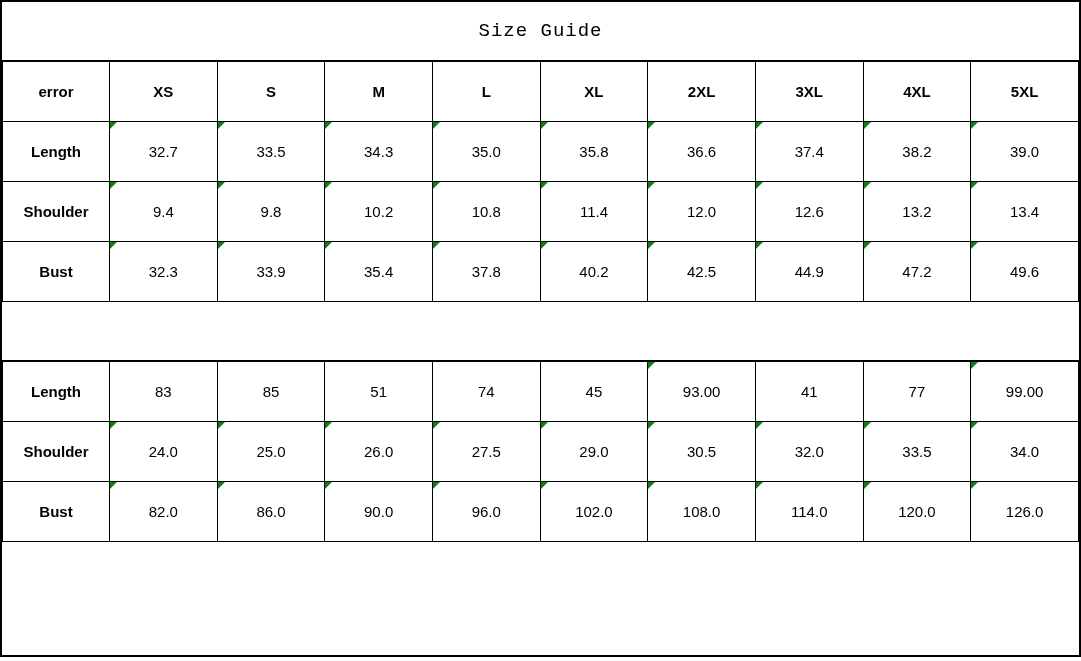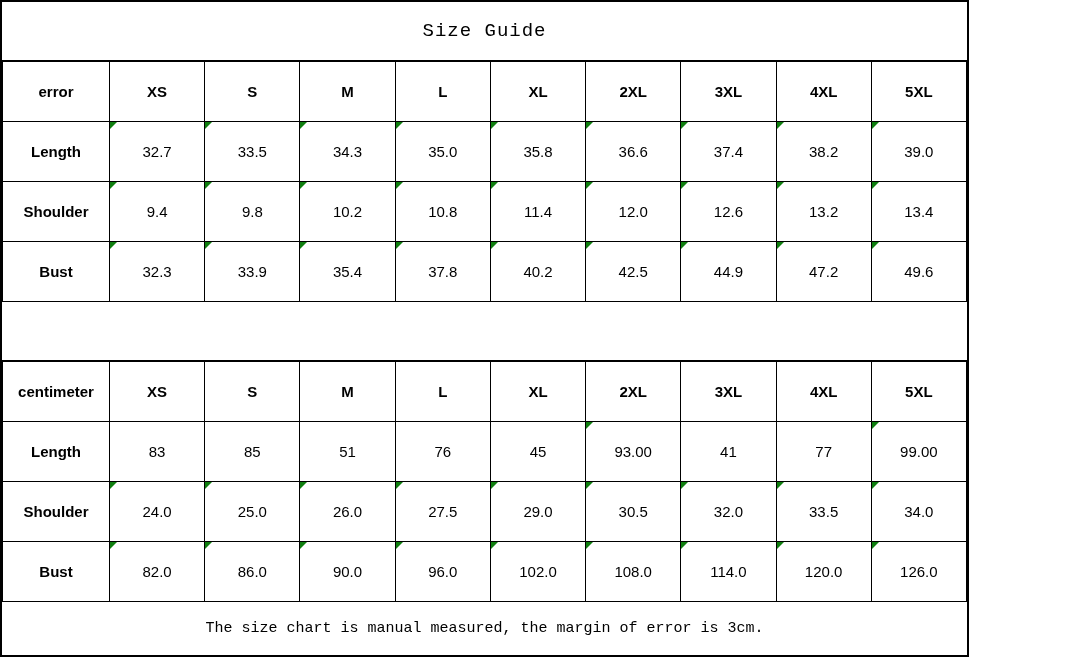--- a/index.html
+++ b/index.html
@@ -5,21 +5,21 @@
   html, body {
     margin: 0;
     padding: 0;
     background: #ffffff;
   }
   body {
     font-family: "Liberation Sans", sans-serif;
     color: #000000;
   }
   .sheet {
-    width: 969px;
+    width: 1081px;
     height: 657px;
     box-sizing: border-box;
     border: 2px solid #000000;
     background: #ffffff;
     display: flex;
     flex-direction: column;
   }
   .title-row {
     height: 58px;
     border-bottom: 1px solid #000000;
@@ -135,37 +135,25 @@
   </table>
 
   <div class="gap-row"></div>
 
   <table class="size-table">
     <colgroup>
         <col style="width:107px">
       </colgroup>
     <tbody>
         <tr>
-          <td class="head">centimeter</td>
-          <td class="head">XS</td>
-          <td class="head">S</td>
-          <td class="head">M</td>
-          <td class="head">L</td>
-          <td class="head">XL</td>
-          <td class="head">2XL</td>
-          <td class="head">3XL</td>
-          <td class="head">4XL</td>
-          <td class="head">5XL</td>
-        </tr>
-        <tr>
           <td class="head">Length</td>
           <td>83</td>
           <td>85</td>
           <td>51</td>
-          <td>76</td>
+          <td>74</td>
           <td>45</td>
           <td><span class="corner-marker"></span>93.00</td>
           <td>41</td>
           <td>77</td>
           <td><span class="corner-marker"></span>99.00</td>
         </tr>
         <tr>
           <td class="head">Shoulder</td>
           <td><span class="corner-marker"></span>24.0</td>
           <td><span class="corner-marker"></span>25.0</td>
@@ -185,15 +173,14 @@
           <td><span class="corner-marker"></span>96.0</td>
           <td><span class="corner-marker"></span>102.0</td>
           <td><span class="corner-marker"></span>108.0</td>
           <td><span class="corner-marker"></span>114.0</td>
           <td><span class="corner-marker"></span>120.0</td>
           <td><span class="corner-marker"></span>126.0</td>
         </tr>
       </tbody>
   </table>
 
-  <div class="footer-row">The size chart is manual measured, the margin of error is 3cm.</div>
 
 </div>
 
 </body></html>

